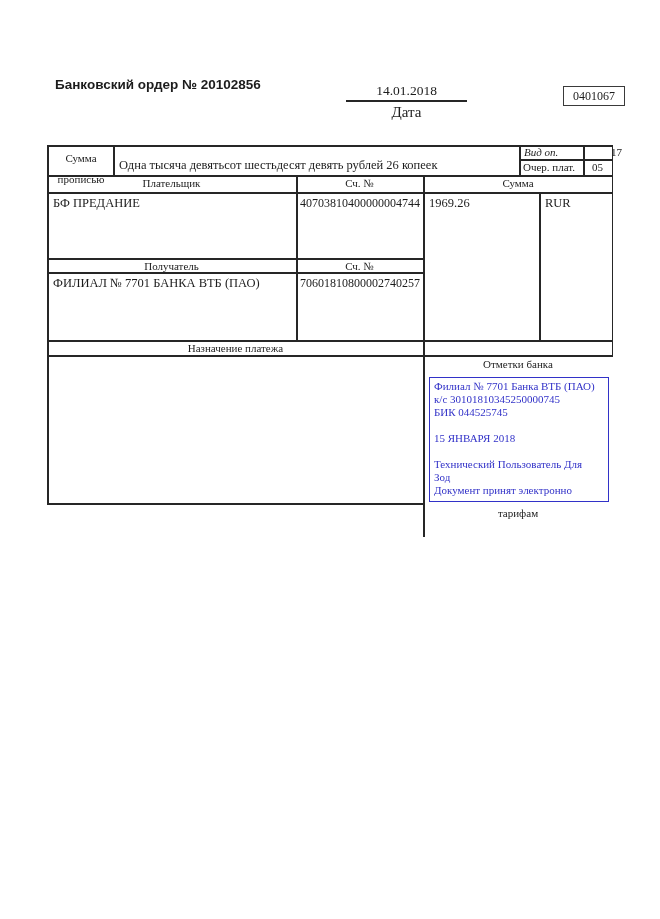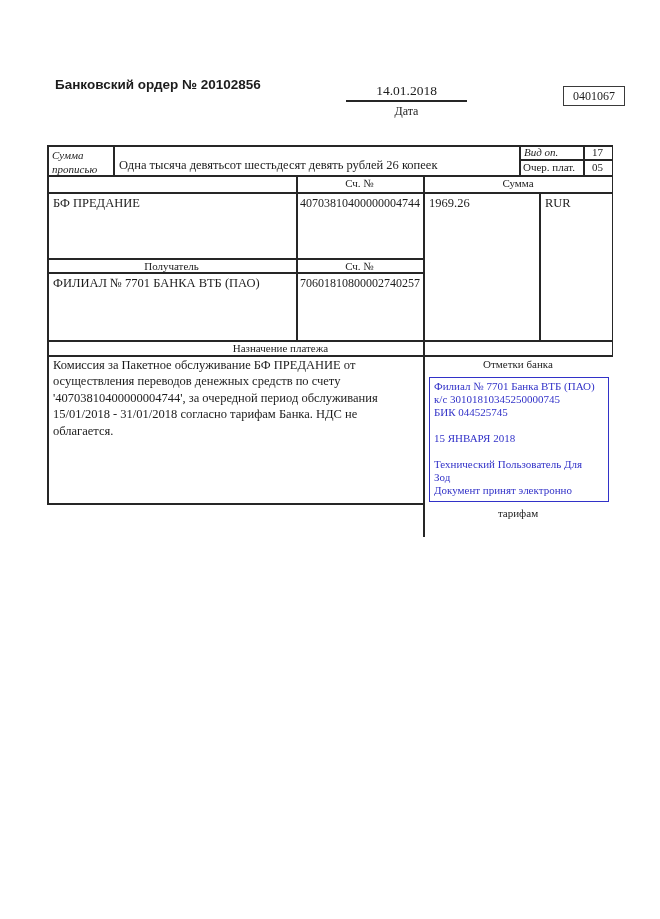--- a/index.html
+++ b/index.html
@@ -7,21 +7,21 @@
        font-family:"Liberation Serif",serif;color:#1c1c1c;}
   .hline{position:absolute;height:1.5px;background:#262626;}
   .vline{position:absolute;width:1.5px;background:#262626;}
   .code-box{position:absolute;left:563px;top:38px;width:60px;height:18px;
             border:1.5px solid #3a3a3a;display:flex;align-items:center;justify-content:center;
             font-size:12px;margin-top:48px;}
   .title{position:absolute;left:55px;top:77px;font-family:"Liberation Sans",sans-serif;
          font-weight:bold;font-size:13.5px;}
   .date-val{position:absolute;left:346px;top:83px;width:121px;text-align:center;font-size:13.5px;}
   .date-line{position:absolute;left:346px;top:100px;width:121px;height:1.8px;background:#262626;}
-  .date-lbl{position:absolute;left:346px;top:104px;width:121px;text-align:center;font-size:12px;}
+  .date-lbl{position:absolute;left:346px;top:104px;width:121px;text-align:center;font-size:15px;}
   .tbl{position:absolute;left:47px;top:145px;width:566px;height:392px;}
   .lbl{position:absolute;font-size:11px;text-align:center;}
   .txt{position:absolute;font-size:12.5px;white-space:nowrap;}
   .purpose{position:absolute;left:6px;top:212px;width:366px;font-size:12.5px;
            line-height:16.4px;white-space:normal;}
   .stamp{position:absolute;left:382px;top:232px;width:170px;height:119px;
          border:1.5px solid #3232c8;color:#3232c8;font-size:11px;line-height:13px;
          padding:2px 4px;overflow:hidden;}
 </style>
 </head>
@@ -52,44 +52,44 @@
 
     <div class="vline" style="left:0;top:0;height:359px;"></div>
     <div class="vline" style="left:564.5px;top:0;height:211px;"></div>
     <div class="vline" style="left:66px;top:0;height:30px;"></div>
     <div class="vline" style="left:472px;top:0;height:30px;"></div>
     <div class="vline" style="left:536px;top:0;height:30px;"></div>
     <div class="vline" style="left:249px;top:30px;height:165px;"></div>
     <div class="vline" style="left:376px;top:30px;height:362px;"></div>
     <div class="vline" style="left:492px;top:47px;height:148px;"></div>
 
-    <div class="lbl" style="left:5px;top:3px;width:58px;text-align:left;line-height:14px;font-style:italic;">Сумма прописью</div>
+    <div class="lbl" style="left:5px;top:3px;width:58px;text-align:center;line-height:21px;">Сумма прописью</div>
     <div class="txt" style="left:72px;top:5px;margin-top:8px;">Одна тысяча девятьсот шестьдесят девять рублей 26 копеек</div>
     <div class="lbl" style="left:477px;top:1px;text-align:left;font-style:italic;">Вид оп.</div>
-    <div class="lbl" style="left:536px;top:1px;width:29px;">17</div>
+    <div class="lbl" style="left:536px;top:1px;width:29px;padding-left:19px;">17</div>
     <div class="lbl" style="left:476px;top:16px;text-align:left;">Очер. плат.</div>
     <div class="lbl" style="left:536px;top:16px;width:29px;">05</div>
 
+    <div class="lbl" style="left:0;top:32px;width:249px;">Плательщик</div>
     <div class="lbl" style="left:249px;top:32px;width:127px;">Сч. №</div>
     <div class="lbl" style="left:376px;top:32px;width:190px;">Сумма</div>
 
     <div class="txt" style="left:6px;top:51px;">БФ ПРЕДАНИЕ</div>
     <div class="txt" style="left:253px;top:51px;font-size:12px;">40703810400000004744</div>
     <div class="txt" style="left:382px;top:51px;">1969.26</div>
     <div class="txt" style="left:498px;top:51px;">RUR</div>
 
     <div class="lbl" style="left:0;top:115px;width:249px;">Получатель</div>
     <div class="lbl" style="left:249px;top:115px;width:127px;">Сч. №</div>
 
     <div class="txt" style="left:6px;top:131px;">ФИЛИАЛ № 7701 БАНКА ВТБ (ПАО)</div>
     <div class="txt" style="left:253px;top:131px;font-size:12px;">70601810800002740257</div>
 
-    <div class="lbl" style="left:0;top:197px;width:377px;margin-left:45px;">Назначение платежа</div>
+    <div class="lbl" style="left:0;top:197px;width:377px;">Назначение платежа</div>
 
-    <div class="purpose">Комиссия за Пакетное обслуживание БФ ПРЕДАНИЕ от осуществления переводов денежных средств по счету '40703810400000004744', за очередной период обслуживания 15/01/2018 - 31/01/2018 согласно тарифам Банка. НДС не облагается.</div>
 
     <div class="lbl" style="left:376px;top:213px;width:190px;">Отметки банка</div>
 
     <div class="stamp" style="color: rgb(50, 50, 200); border-color: rgb(50, 50, 200);">
         <div>Филиал № 7701 Банка ВТБ (ПАО)</div>
         <div>к/с 30101810345250000745</div>
         <div>БИК 044525745</div>
         <div>&nbsp;</div>
         <div>15 ЯНВАРЯ 2018</div>
         <div>&nbsp;</div>

